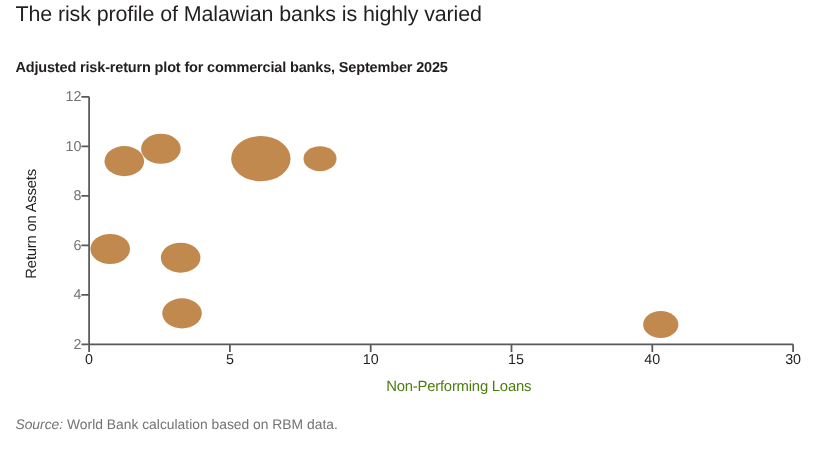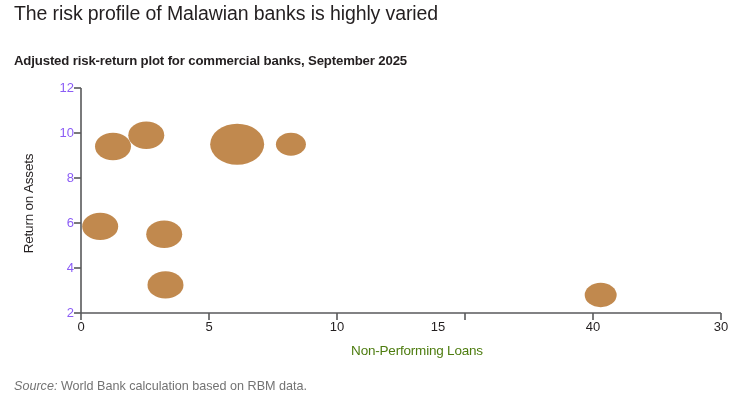--- a/index.html
+++ b/index.html
@@ -80,21 +80,21 @@
     font-size: 13.5px;
     color: #4d7c0f;
     letter-spacing: -0.2px;
   }
   .tick-label-y {
     position: absolute;
     right: 0;
     width: 26px;
     text-align: right;
     font-size: 13px;
-    color: #8b5cf6;
+    color: #737373;
     transform: translateY(-8px);
   }
   .ytick-holder {
     position: absolute;
     left: 24px;
     width: 50px;
     top: 0;
     height: 240px;
   }
   .tick-label-x {
@@ -154,21 +154,21 @@
         <div class="tick-label-y" style="top: 192px;">4</div>
         <div class="tick-label-y" style="top: 147px;">6</div>
         <div class="tick-label-y" style="top: 102px;">8</div>
         <div class="tick-label-y" style="top: 57px;">10</div>
         <div class="tick-label-y" style="top: 12px;">12</div>
       </div>
     <div id="xtick-labels">
         <div class="tick-label-x" style="left: 81px;">0</div>
         <div class="tick-label-x" style="left: 209px;">5</div>
         <div class="tick-label-x" style="left: 337px;">10</div>
-        <div class="tick-label-x" style="left: 438px; text-align: center;">15</div>
+        <div class="tick-label-x" style="left: 469px; text-align: center;">15</div>
         <div class="tick-label-x" style="left: 593px;">40</div>
         <div class="tick-label-x" style="left: 721px;">30</div>
       </div>
     <div class="ylabel">Return on Assets</div>
     <div class="xlabel">Non-Performing Loans</div>
   </div>
 
   <div class="source">
     <span class="src-label">Source:</span>
     <span>World Bank calculation based on RBM data.</span>

